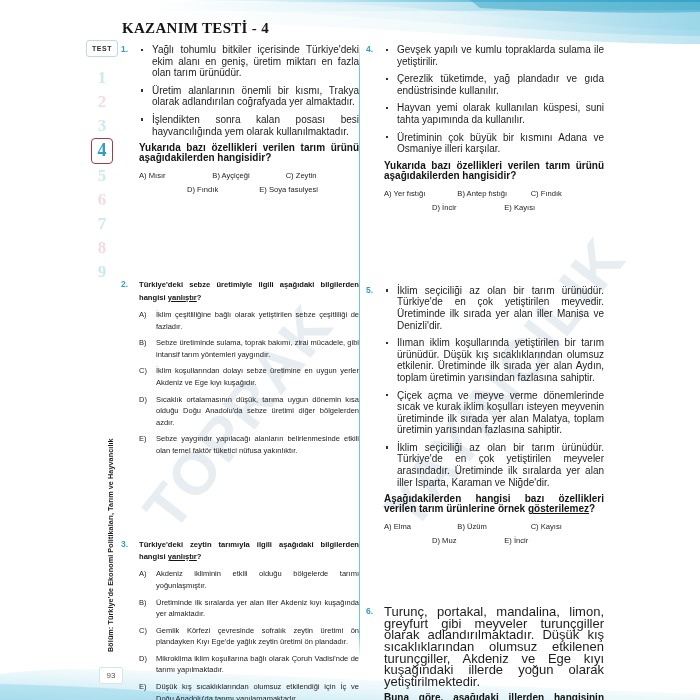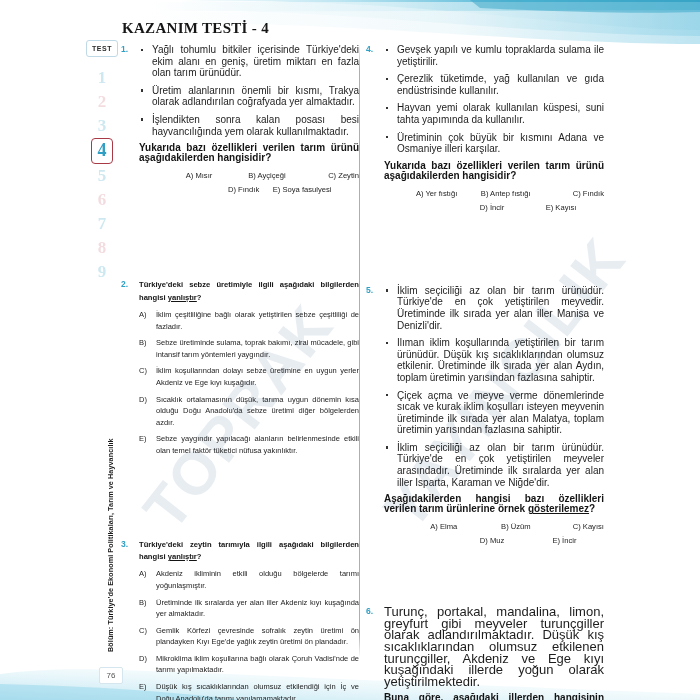--- a/index.html
+++ b/index.html
@@ -282,21 +282,21 @@
   .choices-stack li .lt {
     position: absolute;
     left: 0;
     top: 0;
     width: 14px;
     font-size: 7.5px;
     color: #1d1d1d;
   }
 
   
-  .choices-inline { margin-top: 4px; text-align: right; }
+  .choices-inline { margin-top: 4px; }
   .choices-inline .row {
     display: flex;
     font-size: 7.6px;
     color: #1d1d1d;
     line-height: 14px;
   }
   .choices-inline .row.r1 > span { width: 33.33%; }
   .choices-inline .row.r2 { padding-left: 48px; }
   .choices-inline .row.r2 > span { width: 42%; }
 </style>
@@ -365,21 +365,21 @@
         <div class="n dim-teal">7</div>
         <div class="n dim-pink">8</div>
         <div class="n dim-teal">9</div>
       </div>
   </div>
 
   <div class="vert-label">
     <span>Bölüm: Türkiye'de Ekonomi Politikaları, Tarım ve Hayvancılık</span>
   </div>
 
-  <div class="page-num">76</div>
+  <div class="page-num">93</div>
 
   <div class="col-divider"></div>
 
   <div class="col col-left" id="col-left">
       <div class="q">
         <div class="q-num">1.</div>
         <div class="q-body">
           <ul class="bullets">
             <li>Yağlı tohumlu bitkiler içerisinde Türkiye'deki ekim alanı en geniş, üretim miktarı en fazla olan tarım ürünüdür.</li>
             <li>Üretim alanlarının önemli bir kısmı, Trakya olarak adlandırılan coğrafyada yer almaktadır.</li>
@@ -426,21 +426,21 @@
         </div>
       </div>
     </div>
 
   <div class="col col-right" id="col-right">
       <div class="q">
         <div class="q-num">4.</div>
         <div class="q-body">
           <ul class="bullets">
             <li>Gevşek yapılı ve kumlu topraklarda sulama ile yetiştirilir.</li>
-            <li>Çerezlik tüketimde, yağ kullanılan ve gıda endüstrisinde kullanılır.</li>
+            <li>Çerezlik tüketimde, yağ plandadır ve gıda endüstrisinde kullanılır.</li>
             <li>Hayvan yemi olarak kullanılan küspesi, suni tahta yapımında da kullanılır.</li>
             <li>Üretiminin çok büyük bir kısmını Adana ve Osmaniye illeri karşılar.</li>
           </ul>
           <div class="lead">Yukarıda bazı özellikleri verilen tarım ürünü aşağıdakilerden hangisidir?</div>
           <div class="choices-inline">
             <div class="row r1">
               <span>A) Yer fıstığı</span>
               <span>B) Antep fıstığı</span>
               <span>C) Fındık</span>
             </div>

